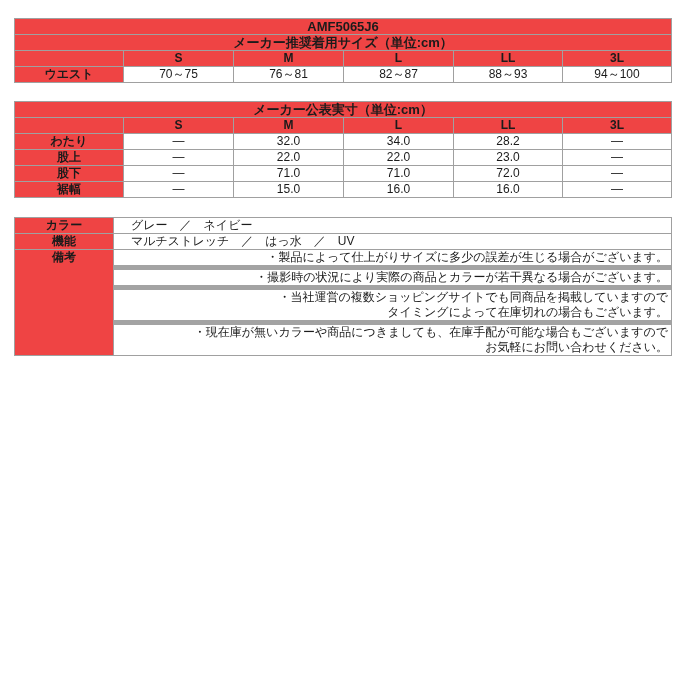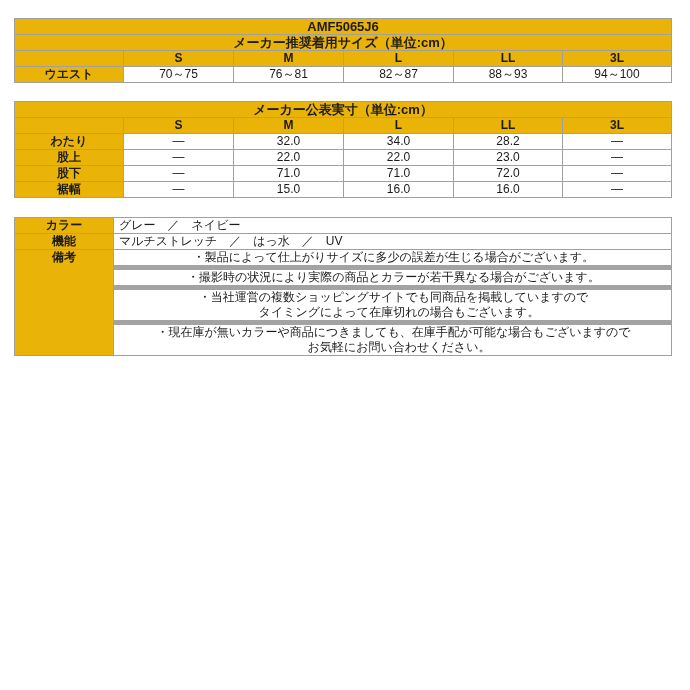--- a/index.html
+++ b/index.html
@@ -22,33 +22,33 @@
   td {
     border: 1px solid #a0a0a0;
     height: 15px;
     line-height: 15px;
     padding: 0 3px;
     text-align: center;
     overflow: hidden;
     white-space: nowrap;
   }
   .hdr {
-    background: #eab308;
+    background: #ef4444;
     font-weight: bold;
   }
   .title-cell { font-size: 13px; }
 
   .tbl-reco { margin-bottom: 18px; }
   .tbl-pub  { margin-bottom: 19px; border-radius: 18px; }
 
   .tbl-detail td.val {
     text-align: left;
-    padding-left: 5px;
+    padding-left: 17px;
   }
-  .notes-cell { padding: 0; text-align: center; vertical-align: top; }
+  .notes-cell { padding: 0; text-align: right; vertical-align: top; }
   .note-row { padding: 0 3px 0 5px; line-height: 15px; }
   .note-row + .note-row { border-top: 5px solid #a3a3a3; }
   .note-line { white-space: normal; }
   .note-cont { padding-left: 11px; }
 </style>
 </head>
 <body>
 
 <div class="page">
 

